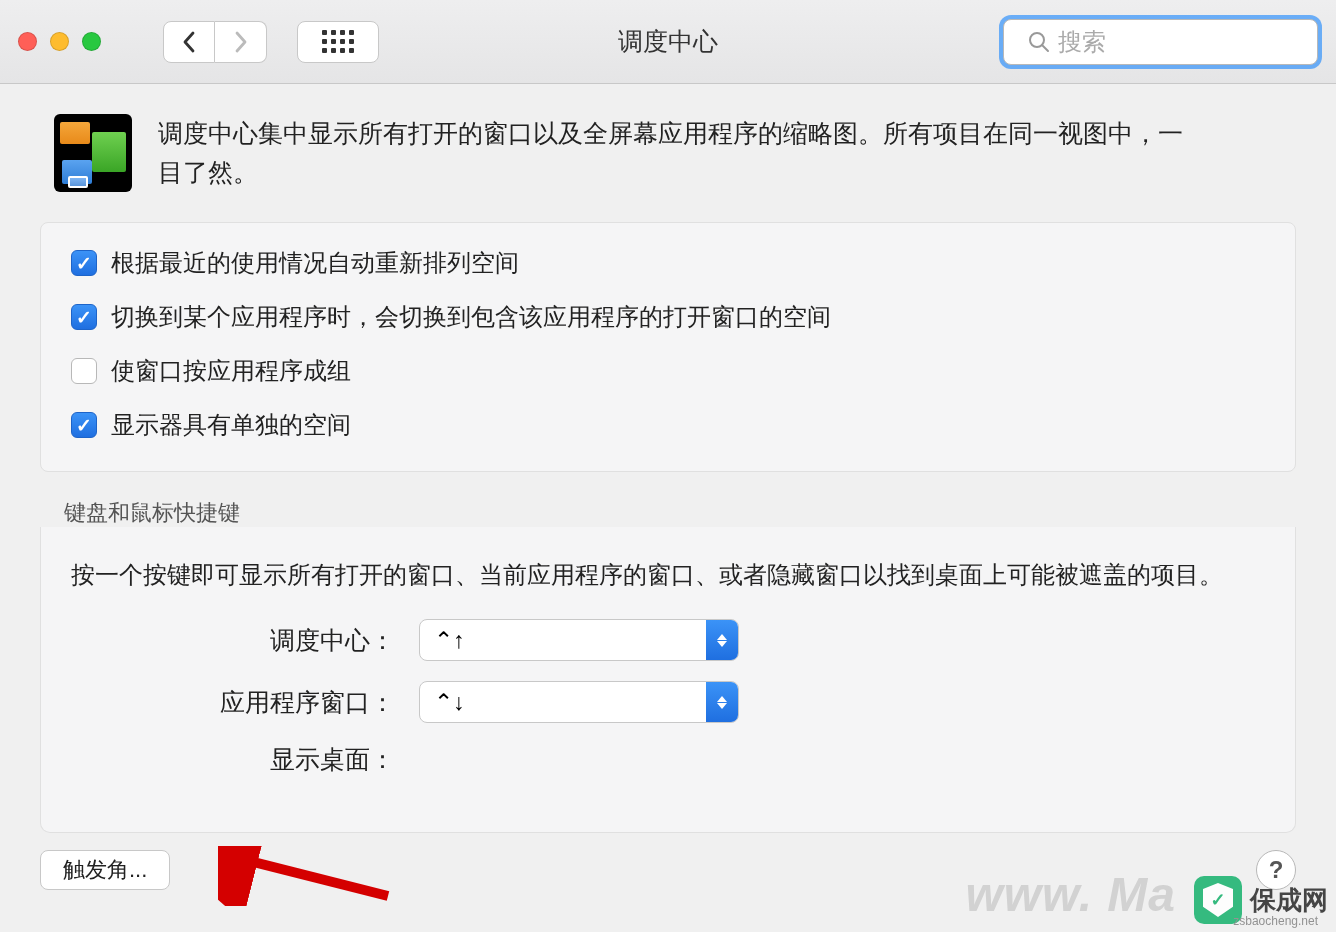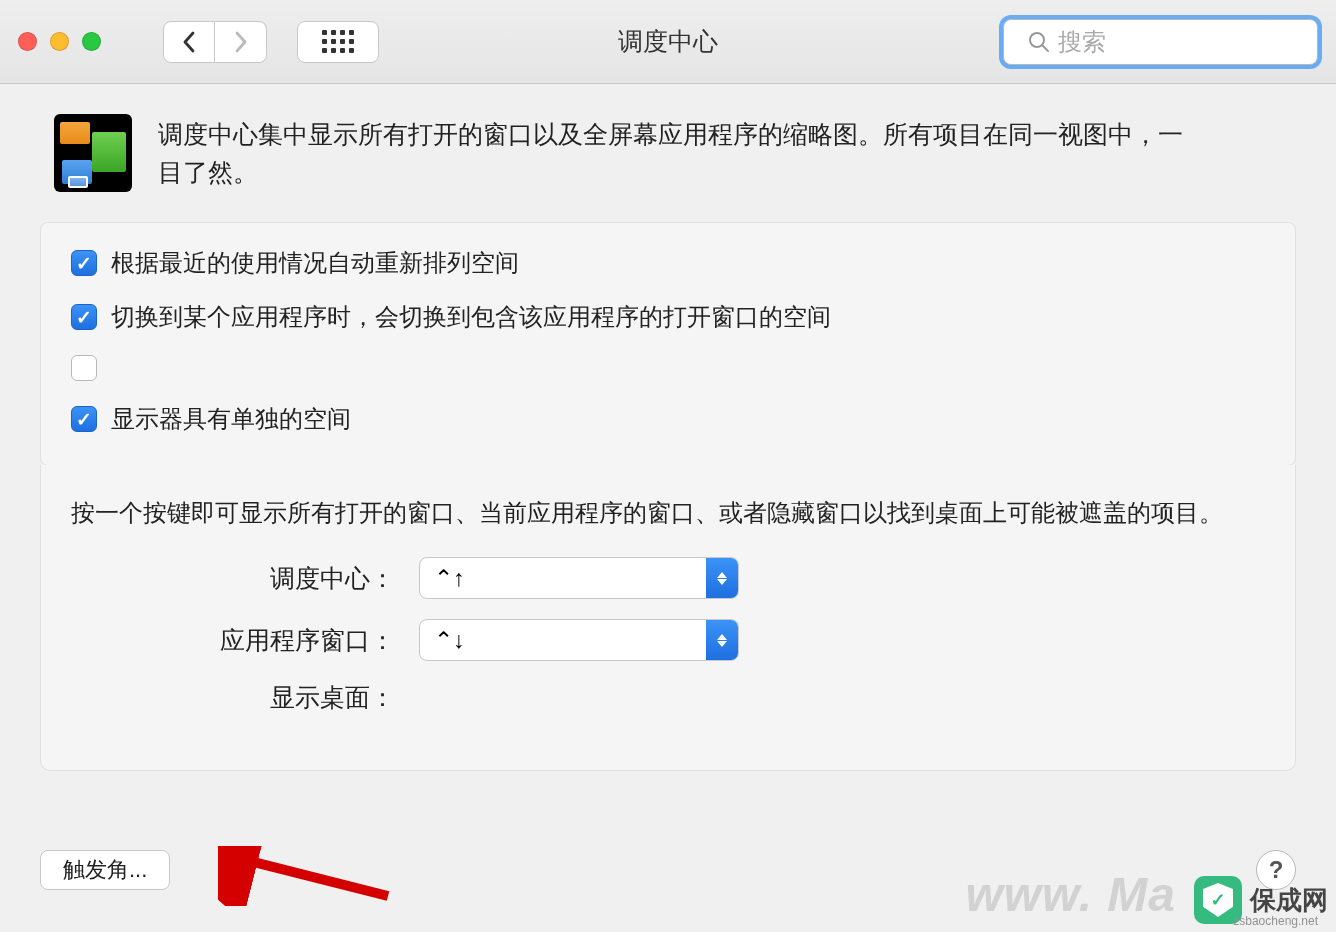--- a/index.html
+++ b/index.html
@@ -23,21 +23,21 @@
 
     .win-title { position: absolute; left: 50%; transform: translateX(-50%); font-size: 25px; color: #333; }
 
     .searchbox { margin-left: auto; width: 315px; height: 46px; background: #fff; border: 1px solid #b8b8b8; border-radius: 8px; display: flex; align-items: center; padding: 0 24px; gap: 8px; box-shadow: 0 0 0 4px rgba(0,122,255,0.55); }
     .searchbox svg { flex-shrink: 0; }
     .searchbox input { border: none; outline: none; font-size: 24px; color: #888; width: 100%; background: transparent; }
     .searchbox input::placeholder { color: #aaa; }
 
     .content { padding: 30px 40px 0 40px; }
 
-    .intro { display: flex; gap: 26px; align-items: flex-end; margin-bottom: 30px; padding-left: 14px; }
+    .intro { display: flex; gap: 26px; align-items: center; margin-bottom: 30px; padding-left: 14px; }
     .intro-icon { width: 78px; height: 78px; background: #000; border-radius: 6px; flex-shrink: 0; position: relative; overflow: hidden; }
     .intro-icon .r { position: absolute; border-radius: 2px; }
     .intro-icon .r1 { left: 6px; top: 8px; width: 30px; height: 22px; background: linear-gradient(#f4a63a,#e88a1a); }
     .intro-icon .r2 { right: 6px; top: 18px; width: 34px; height: 40px; background: linear-gradient(#6fd050,#3aa526); }
     .intro-icon .r3 { left: 8px; bottom: 8px; width: 30px; height: 24px; background: linear-gradient(#5aa3f0,#2e7dd6); }
     .intro-icon .r4 { left: 14px; bottom: 4px; width: 20px; height: 12px; background: linear-gradient(#7db4f2,#5a95db); border: 2px solid #fff; }
     .intro-text { font-size: 25px; line-height: 1.55; color: #222; max-width: 1040px; }
 
     .box { background: #f5f5f6; border: 1px solid #e0e0e0; border-radius: 8px; padding: 24px 30px 30px 30px; }
     .check-row { display: flex; align-items: center; gap: 14px; margin-bottom: 22px; font-size: 24px; color: #222; }
@@ -135,27 +135,29 @@
     <div class="check-row">
       <div class="checkbox checked"></div>
       <span>根据最近的使用情况自动重新排列空间</span>
     </div>
     <div class="check-row">
       <div class="checkbox checked"></div>
       <span>切换到某个应用程序时，会切换到包含该应用程序的打开窗口的空间</span>
     </div>
     <div class="check-row">
       <div class="checkbox"></div>
+      <span>使窗口按应用程序成组</span>
     </div>
     <div class="check-row">
       <div class="checkbox checked"></div>
       <span>显示器具有单独的空间</span>
     </div>
   </div>
 
+  <div class="kb-header">键盘和鼠标快捷键</div>
 
   <div class="box2">
     <div class="kb-desc">按一个按键即可显示所有打开的窗口、当前应用程序的窗口、或者隐藏窗口以找到桌面上可能被遮盖的项目。</div>
 
     <div class="kb-row">
       <div class="kb-label">调度中心：</div>
       <div class="select">
         <span>⌃↑</span>
         <div class="sel-arrows"></div>
       </div>

